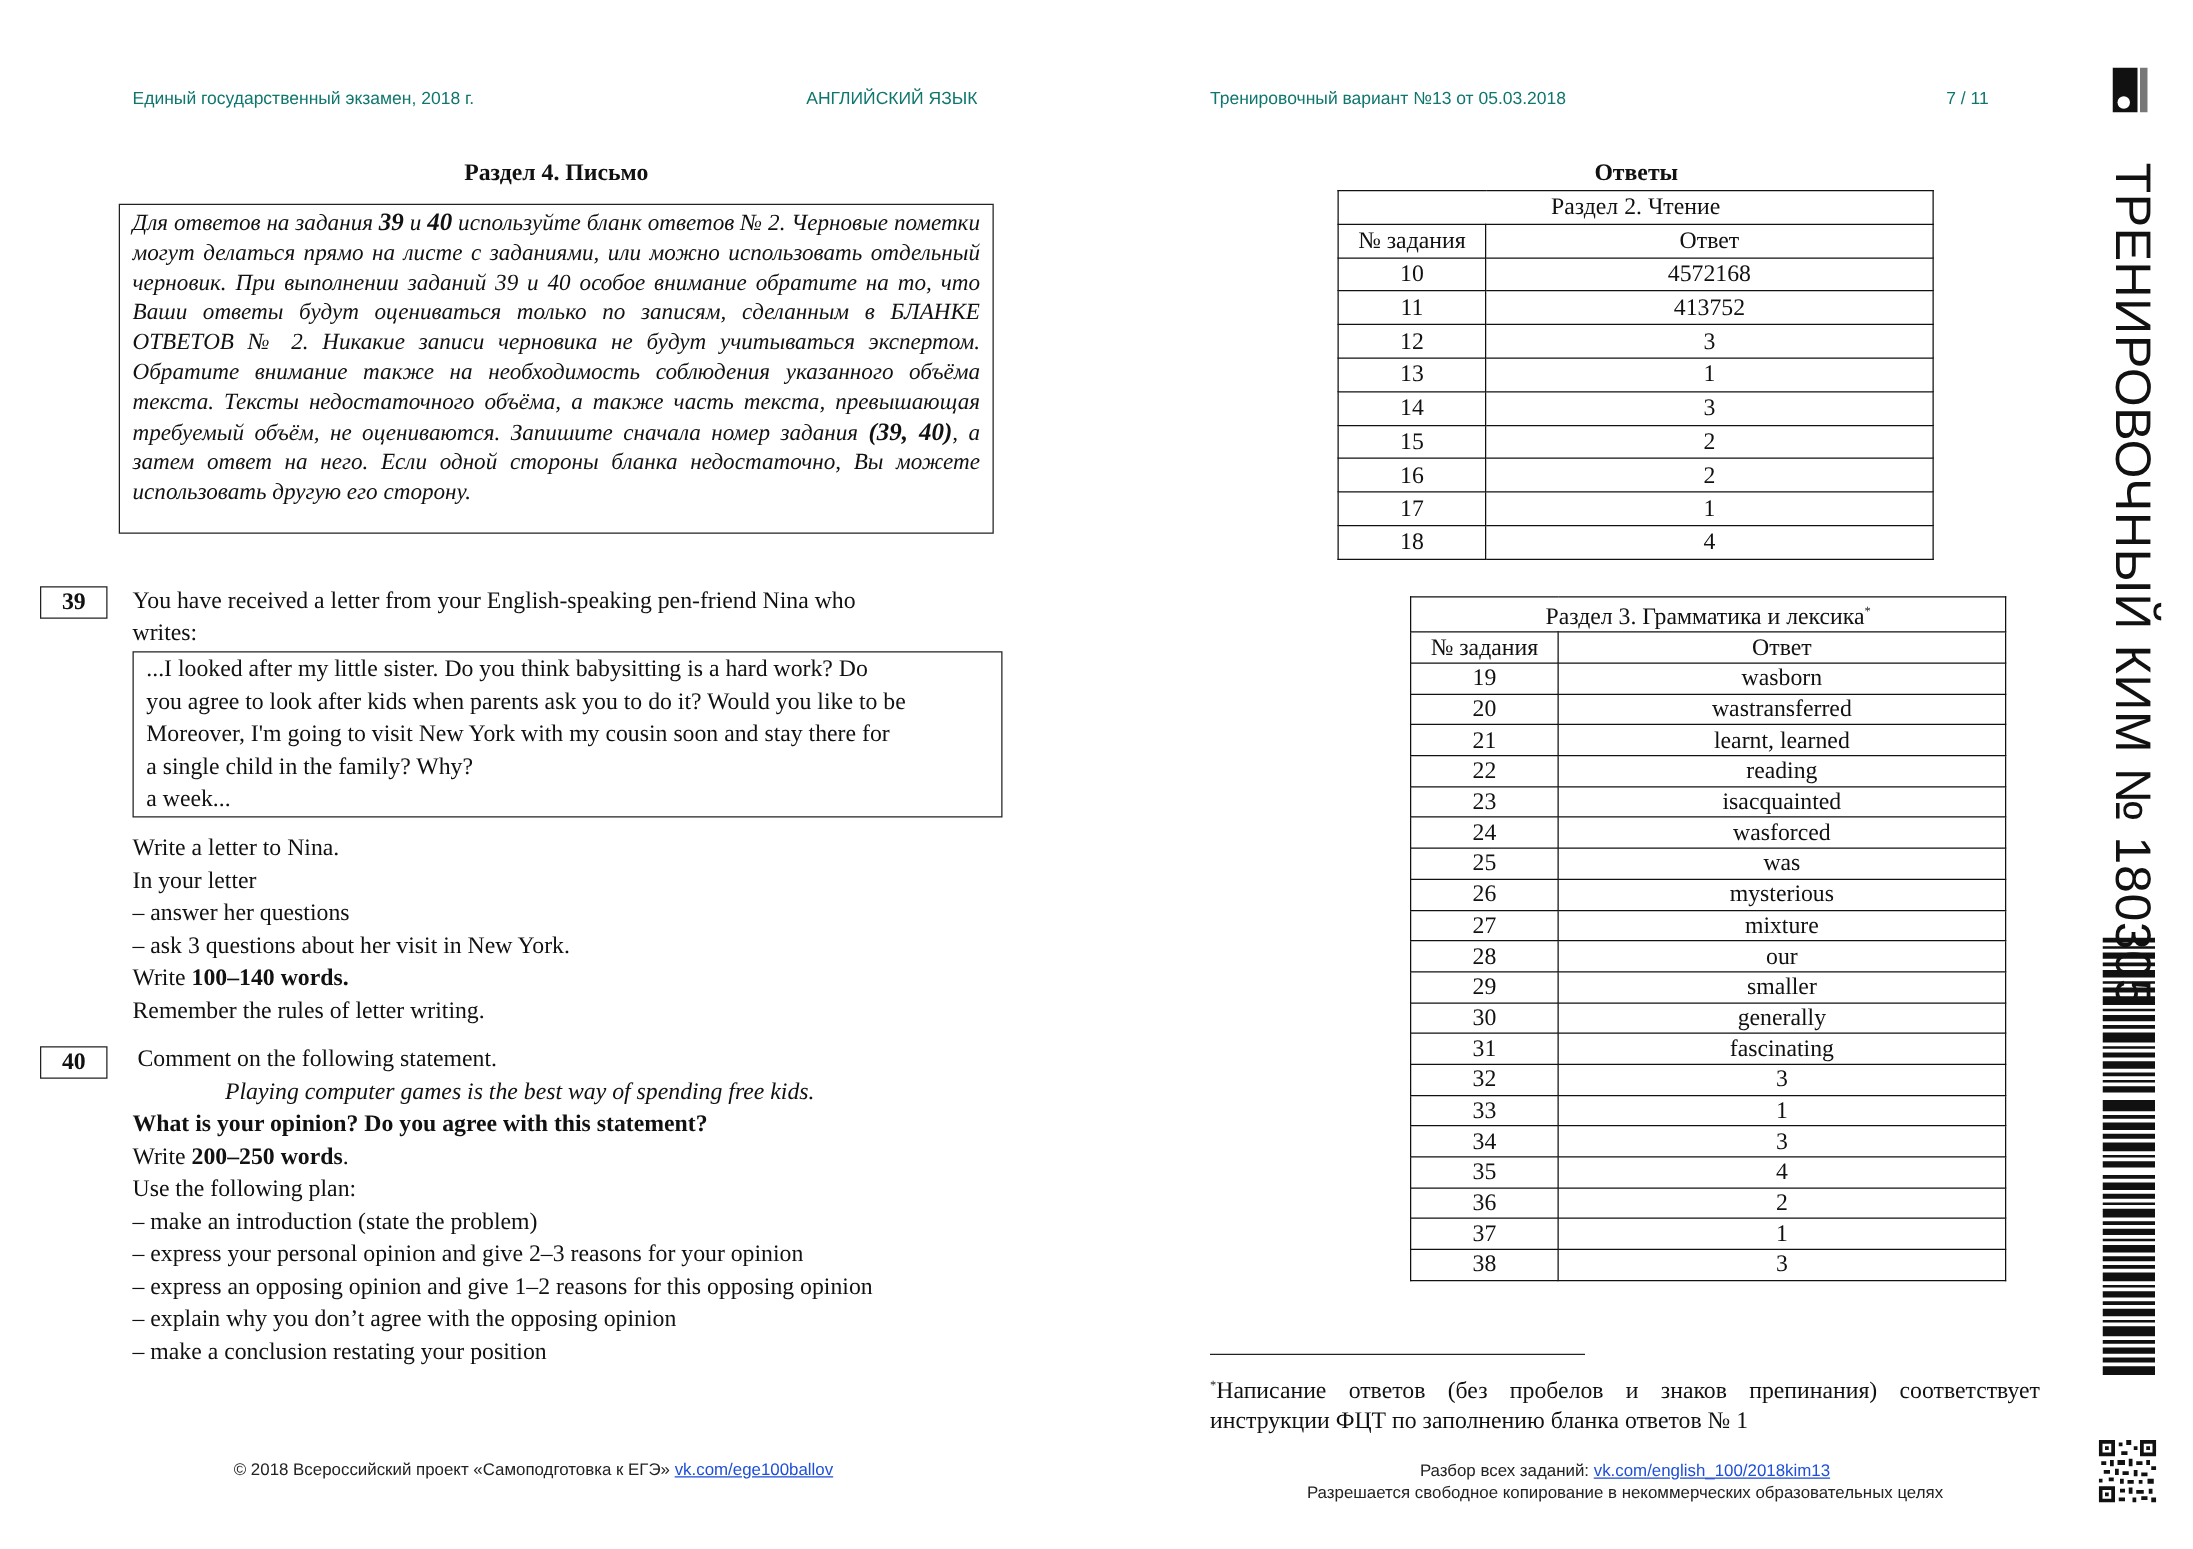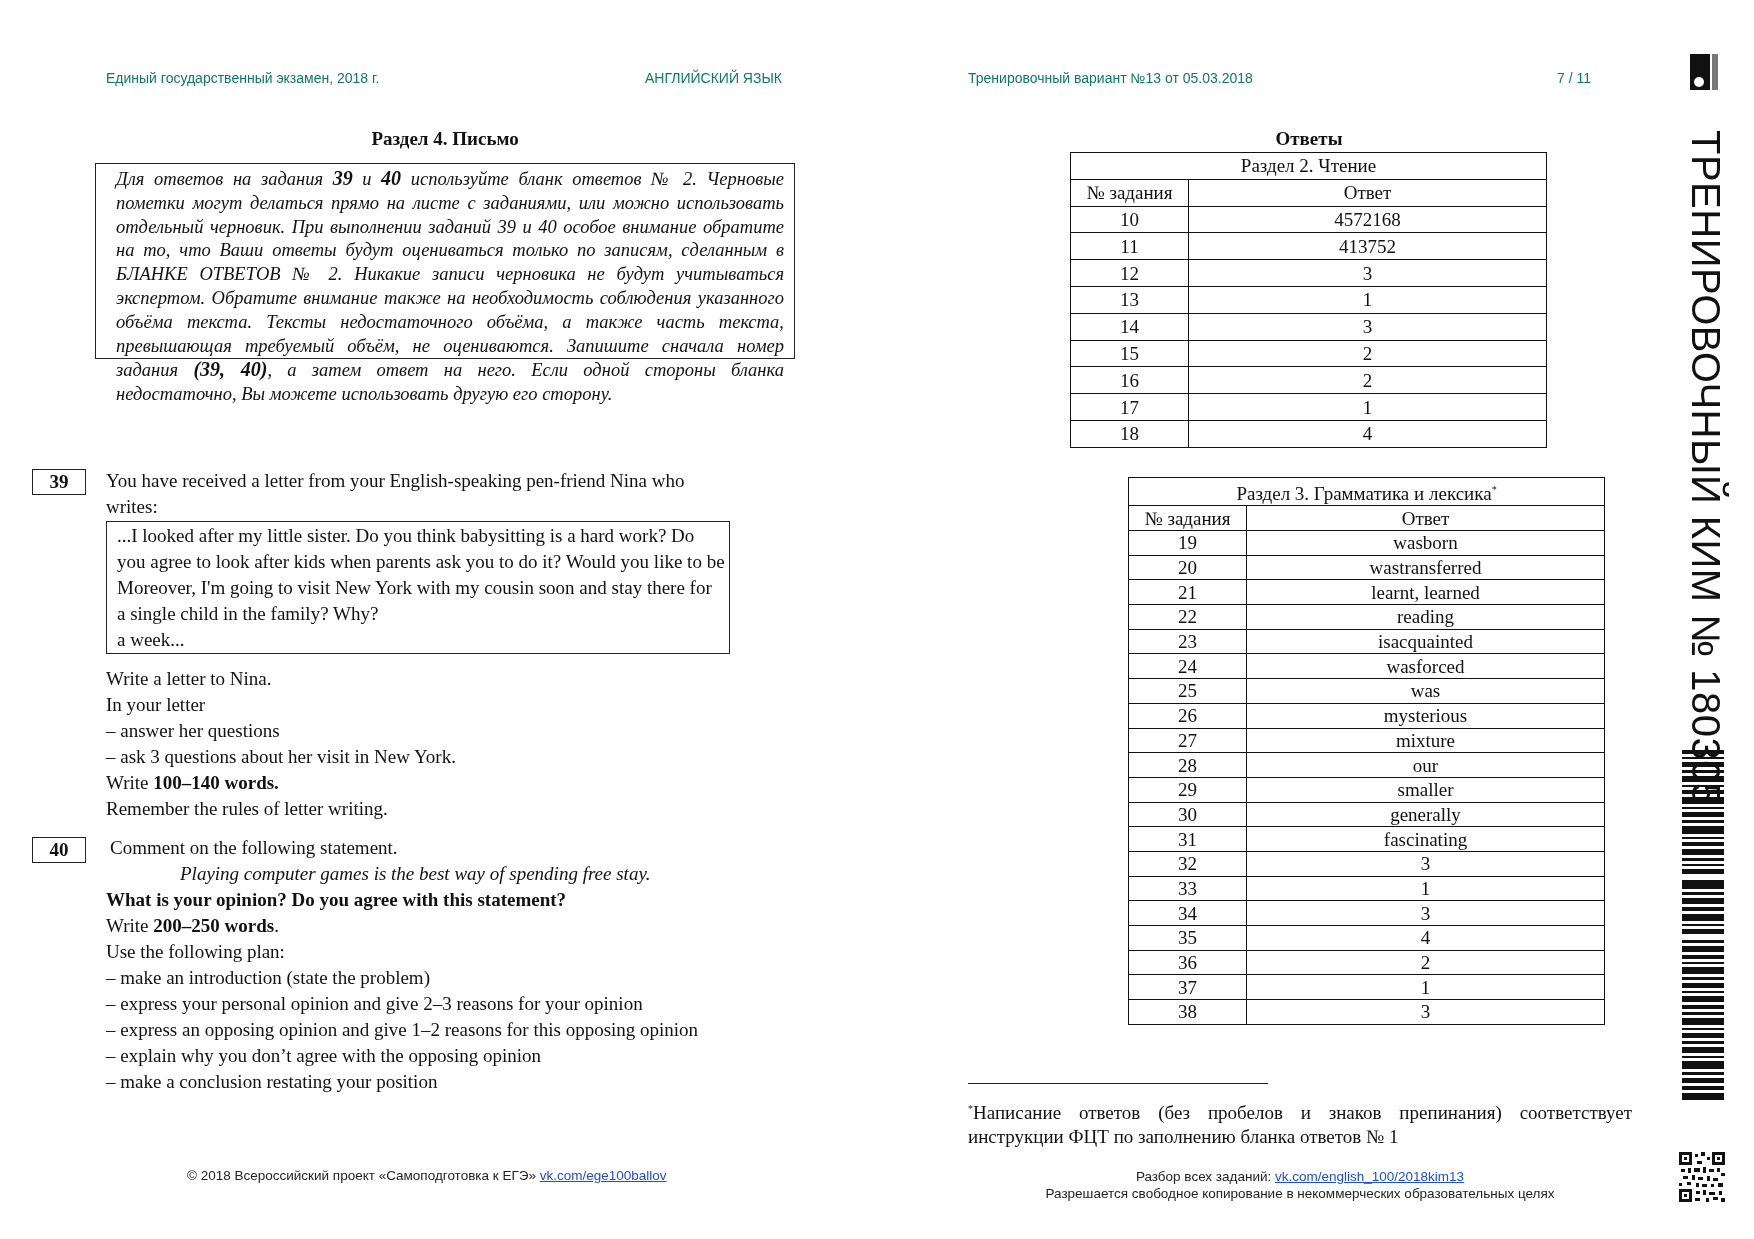--- a/index.html
+++ b/index.html
@@ -2,26 +2,26 @@
 <html><head>
 <meta charset="utf-8">
 <style>
   html, body { margin: 0; padding: 0; background: #ffffff; }
   body { width: 1754px; height: 1239px; position: relative; overflow: hidden; color: #111; }
   .abs { position: absolute; }
   .hdr { font-family: "Liberation Sans", sans-serif; font-size: 14px; color: #0f766e; top: 70px; }
 
   
   .sec-title { left: 95px; width: 700px; top: 128px; text-align: center; font-family: "Liberation Serif", serif; font-weight: bold; font-size: 19px; }
-  .instr-box { left: 95px; top: 163px; width: 700px; height: 196px; border: 1px solid #222; box-sizing: border-box; padding: 3px 10px 0 20px; font-family: "Liberation Serif", serif; font-style: italic; font-size: 18.5px; line-height: 23.8px; text-align: justify; }
+  .instr-box { left: 95px; top: 163px; width: 700px; height: 264px; border: 1px solid #222; box-sizing: border-box; padding: 3px 10px 0 10px; font-family: "Liberation Serif", serif; font-style: italic; font-size: 18.5px; line-height: 23.8px; text-align: justify; }
   .instr-box b { font-size: 20px; }
 
   .task-num { width: 54px; height: 26px; border: 1px solid #222; box-sizing: border-box; font-family: "Liberation Serif", serif; font-weight: bold; font-size: 19px; text-align: center; line-height: 24px; left: 32px; }
   .para { font-family: "Liberation Serif", serif; font-size: 19px; line-height: 26px; left: 106px; width: 700px; }
-  .letter-box { left: 106px; top: 521px; width: 624px; height: 133px; border: 1px solid #222; box-sizing: border-box; padding: 1px 10px; font-family: "Liberation Serif", serif; font-size: 19px; line-height: 26px; }
+  .letter-box { left: 106px; top: 521px; width: 696px; height: 133px; border: 1px solid #222; box-sizing: border-box; padding: 1px 10px; font-family: "Liberation Serif", serif; font-size: 19px; line-height: 26px; }
   .line { display: block; white-space: nowrap; }
   .italic { font-style: italic; }
   .bold { font-weight: bold; }
 
   
   .ans-title { left: 1070px; width: 478px; top: 128px; text-align: center; font-family: "Liberation Serif", serif; font-weight: bold; font-size: 19px; }
   table.ans { border-collapse: collapse; font-family: "Liberation Serif", serif; font-size: 19px; position: absolute; }
   table.ans td { border: 1.5px solid #111; text-align: center; padding: 0; }
   table.ans td.c1 { width: 117px; }
   table.ans td.c2 { width: 357px; }
@@ -73,21 +73,21 @@
   <span class="line">Write a letter to Nina.</span>
   <span class="line">In your letter</span>
   <span class="line">–  answer her questions</span>
   <span class="line">–  ask 3 questions about her visit in New York.</span>
   <span class="line"><span>Write </span><b>100–140 words.</b></span>
   <span class="line">Remember the rules of letter writing.</span>
 </div>
 
 <div class="abs task-num" style="top:837px;">40</div>
 <div class="abs para" style="top:835px; left:110px;">Comment on the following statement.</div>
-<div class="abs para italic" style="top:861px; left:180px;">Playing computer games is the best way of spending free stay.</div>
+<div class="abs para italic" style="top:861px; left:180px;">Playing computer games is the best way of spending free kids.</div>
 <div class="abs para" style="top:887px;">
   <span class="line bold">What is your opinion? Do you agree with this statement?</span>
   <span class="line"><span>Write </span><b>200–250 words</b><span>.</span></span>
   <span class="line">Use the following plan:</span>
   <span class="line">– make an introduction (state the problem)</span>
   <span class="line">– express your personal opinion and give 2–3 reasons for your opinion</span>
   <span class="line">– express an opposing opinion and give 1–2 reasons for this opposing opinion</span>
   <span class="line">– explain why you don’t agree with the opposing opinion</span>
   <span class="line">– make a conclusion restating your position</span>
 </div>

